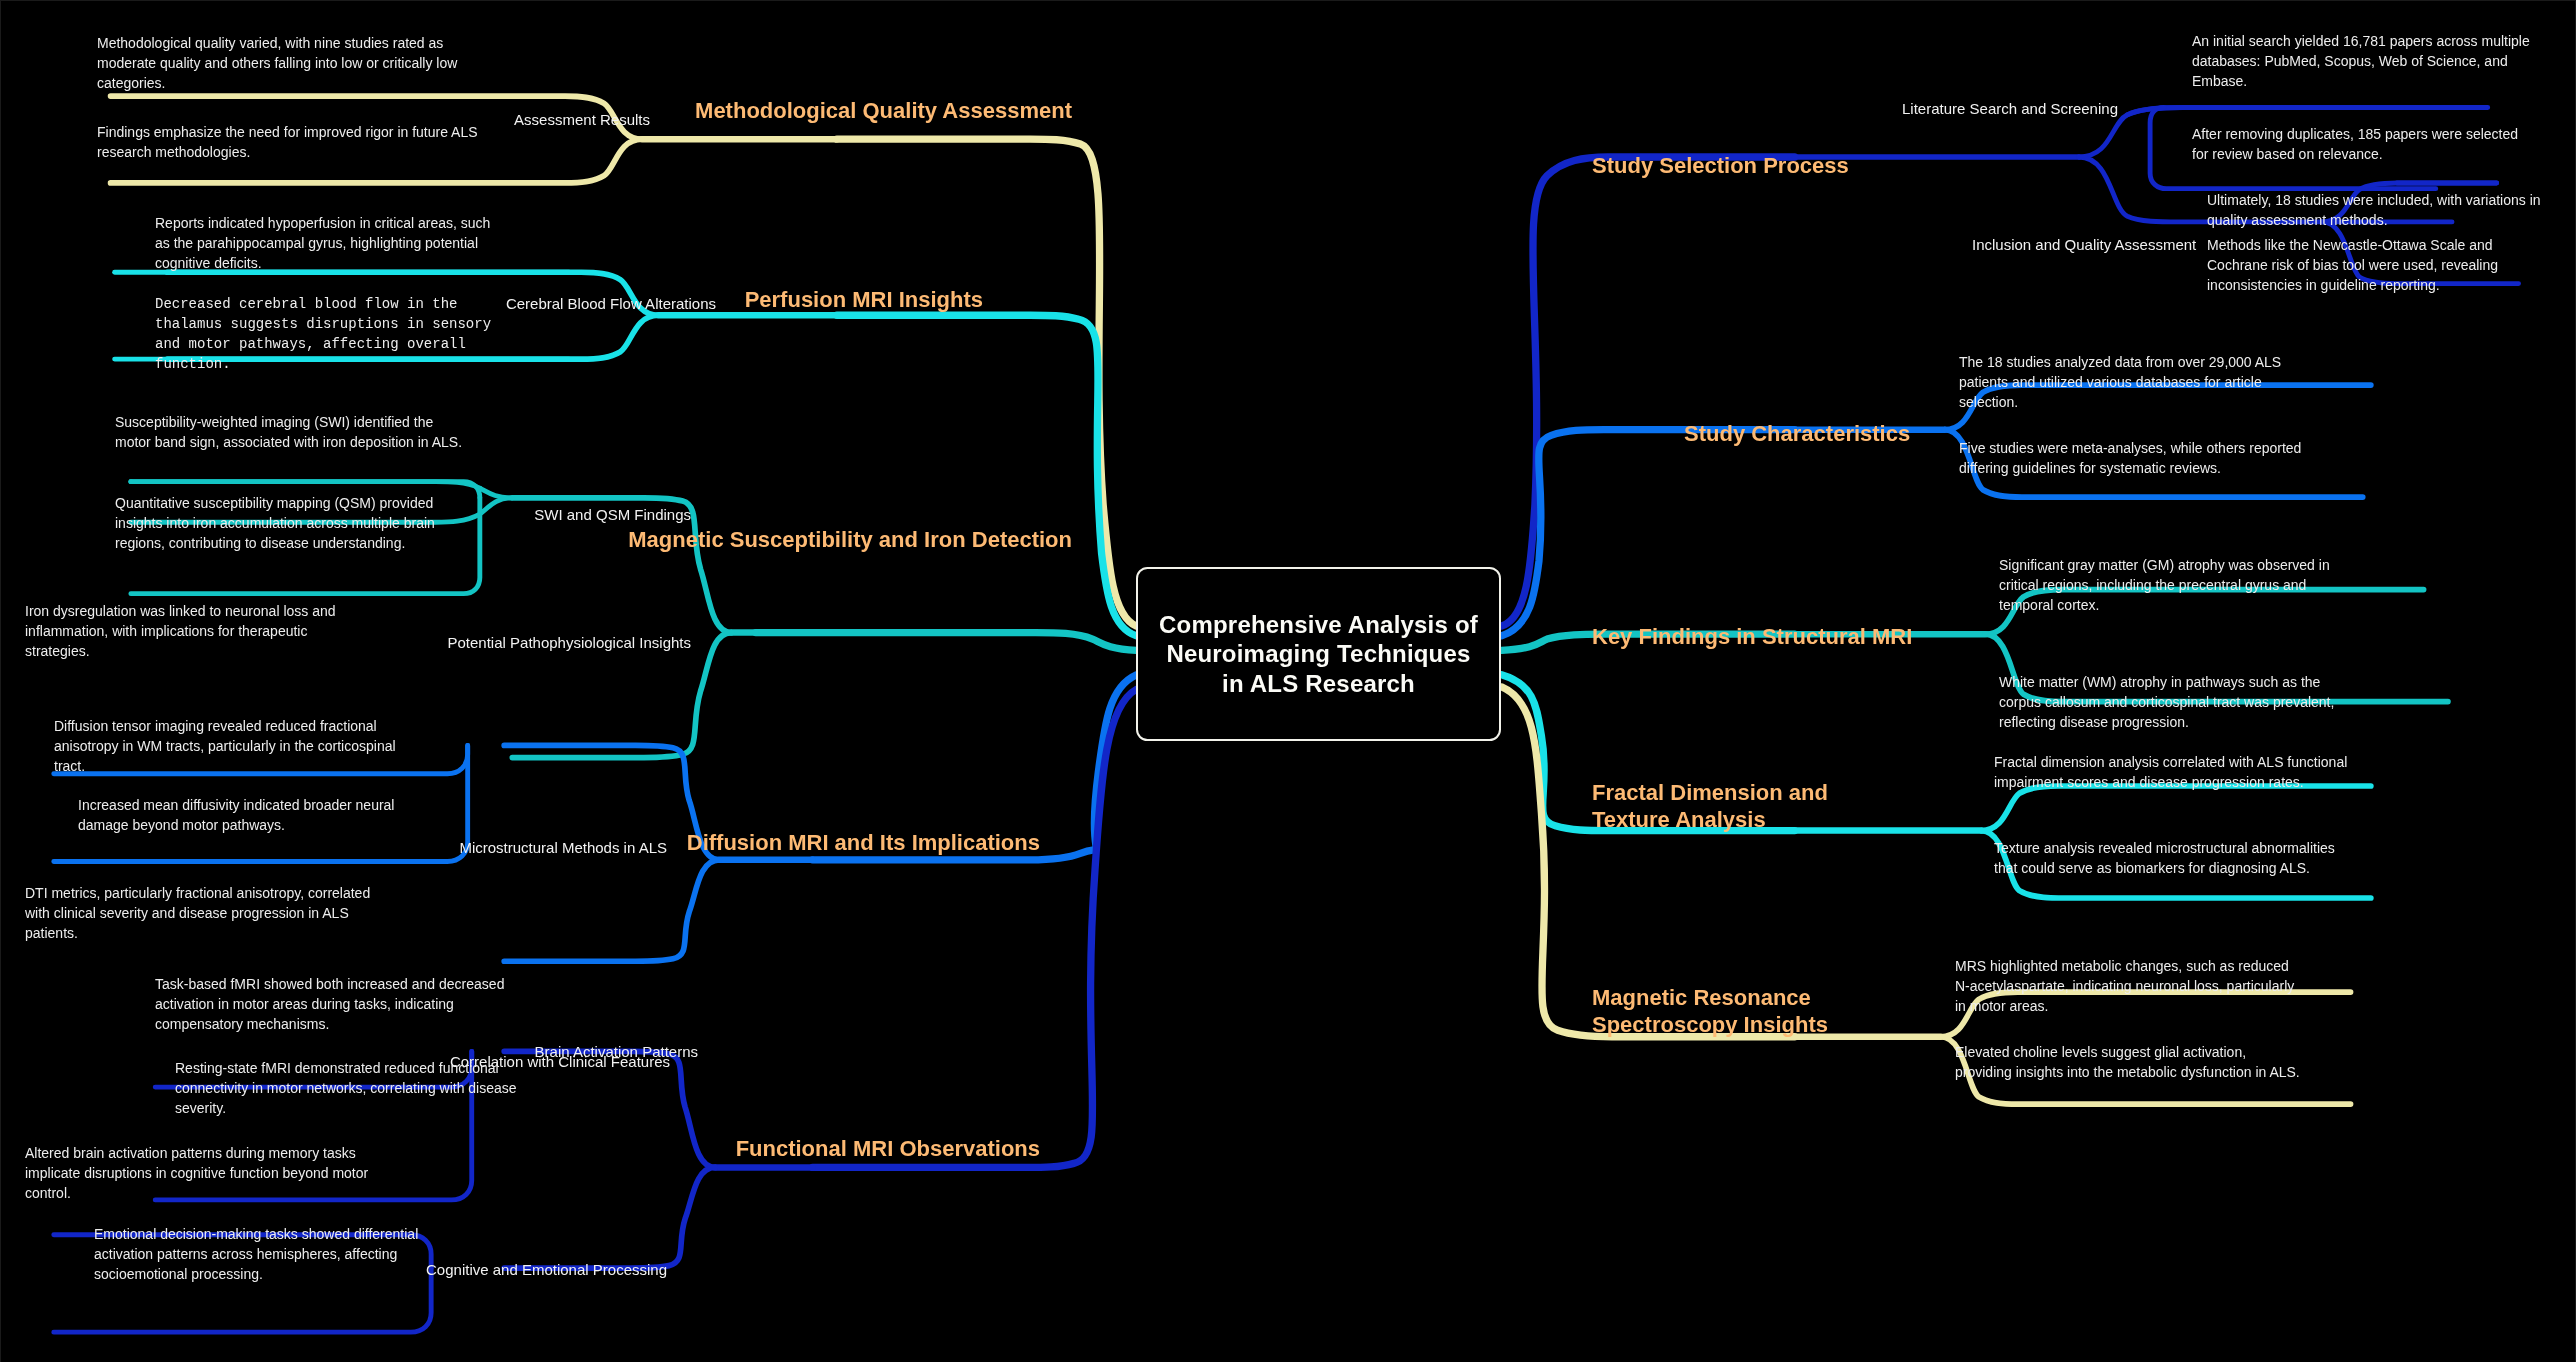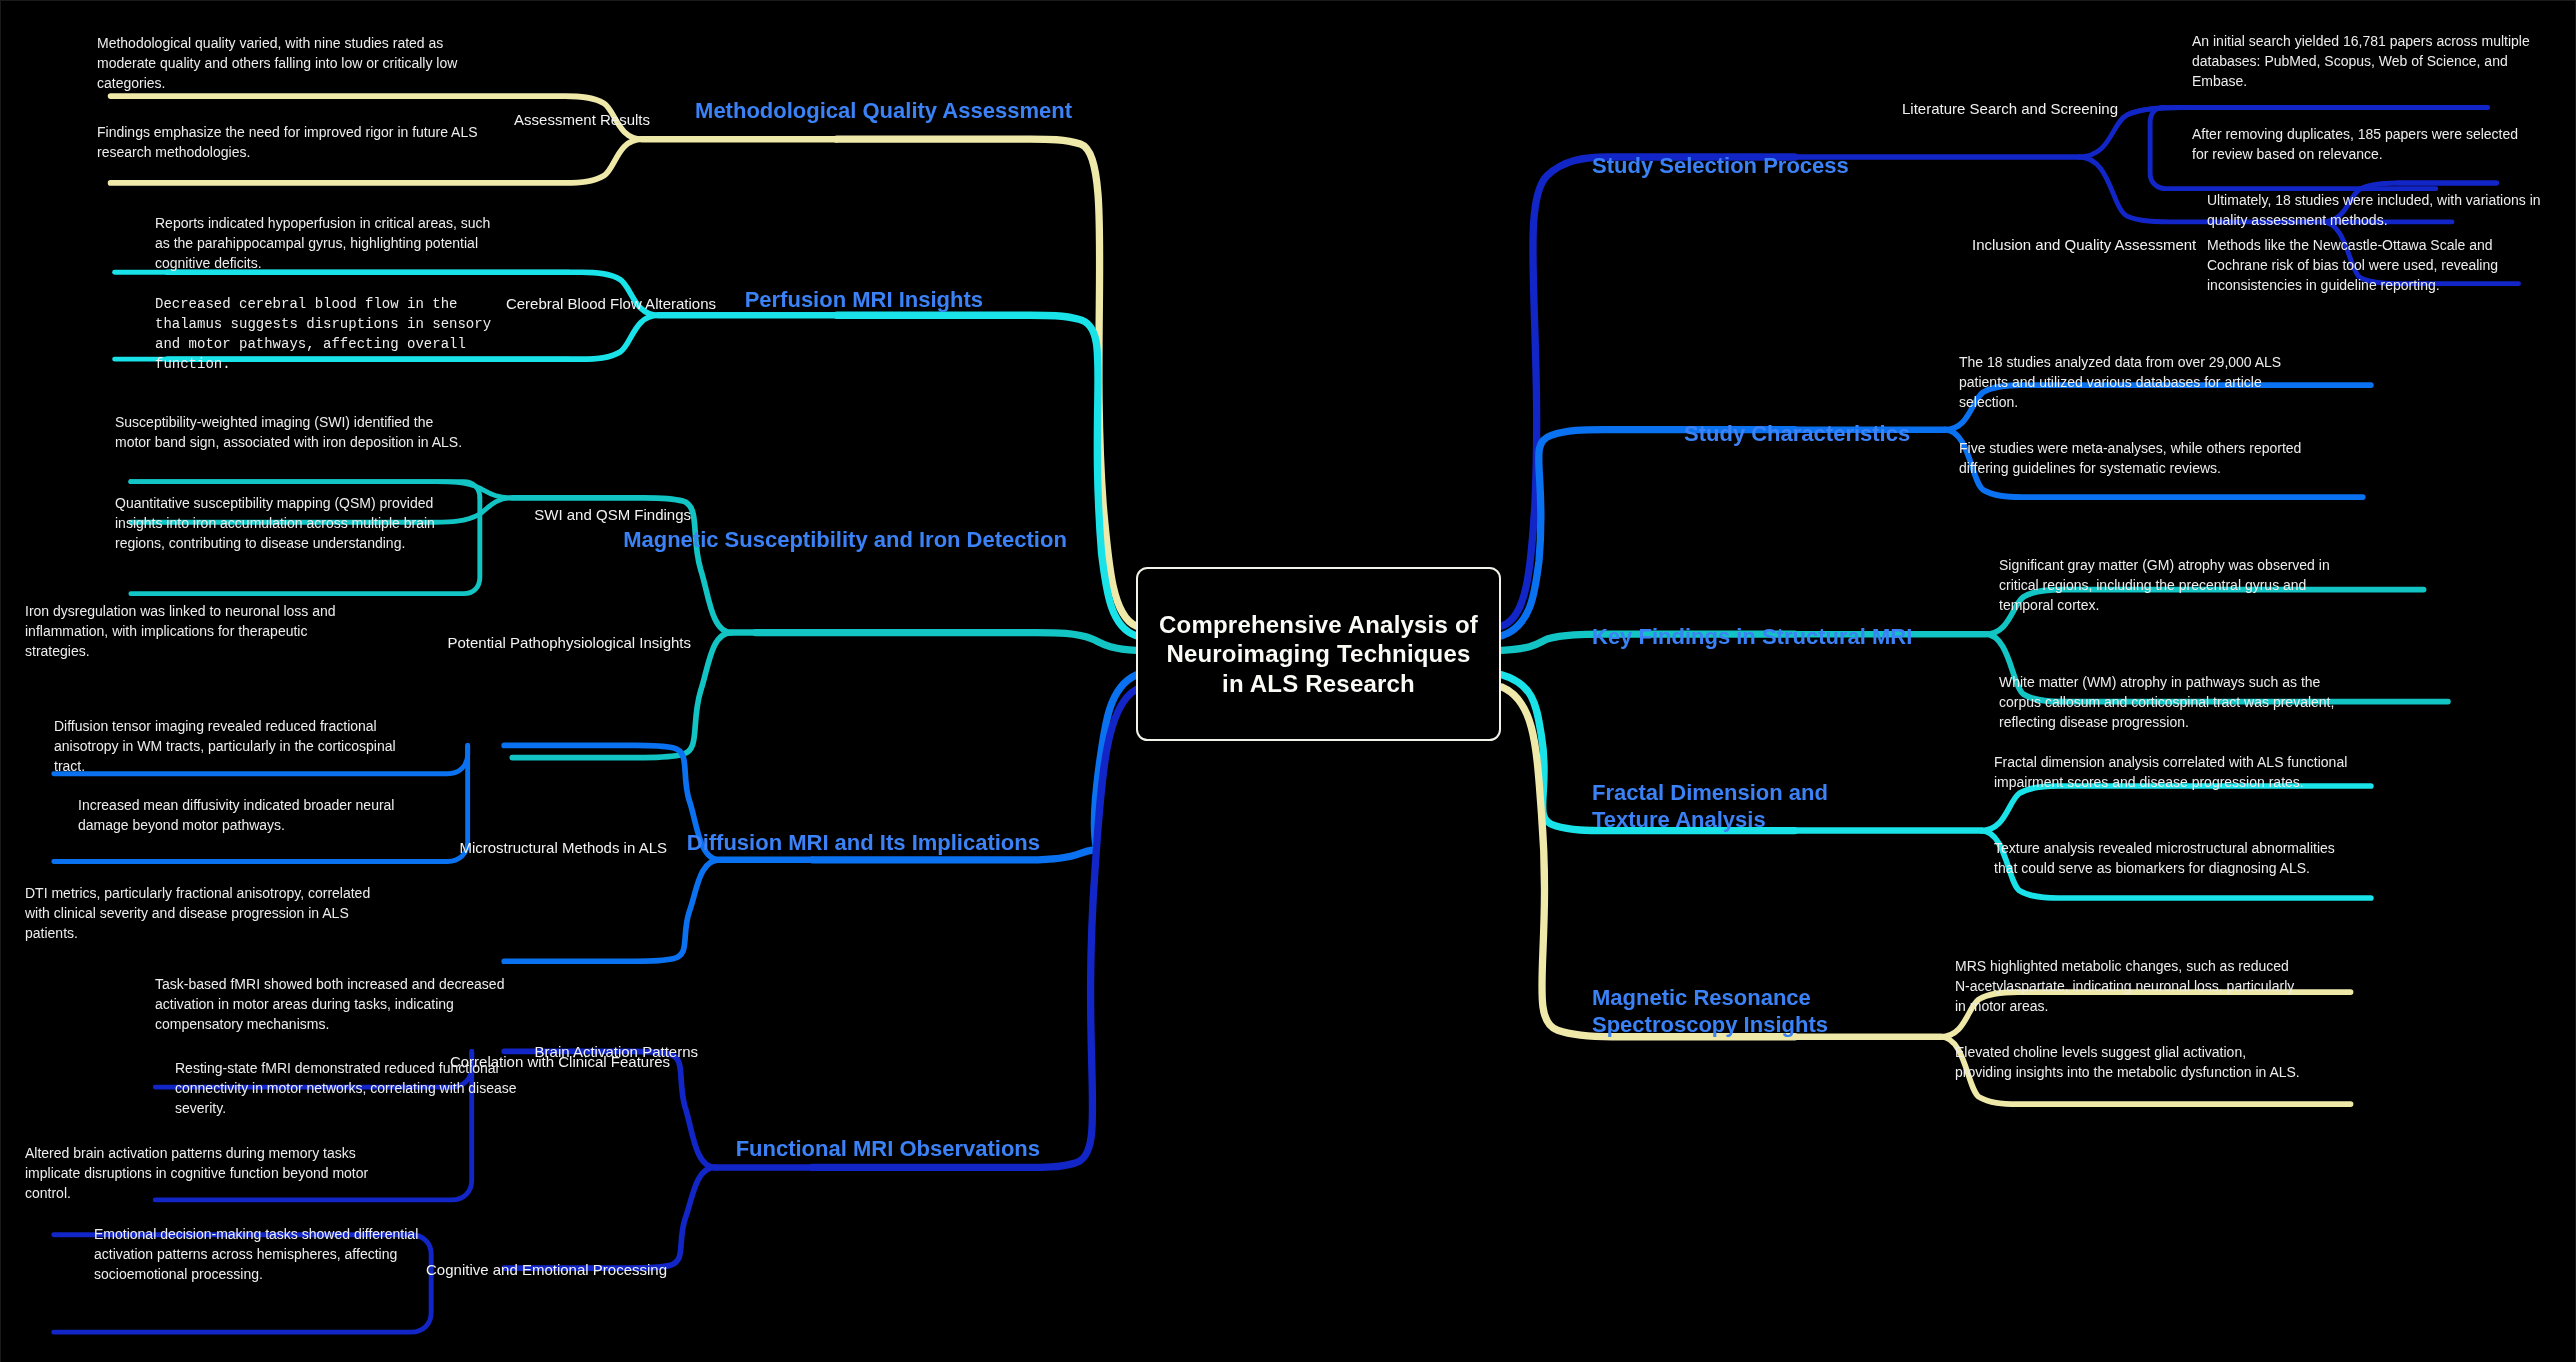--- a/index.html
+++ b/index.html
@@ -43,21 +43,21 @@
     line-height:1.22;
     letter-spacing:0.2px;
     color:#fbfbf6;
   }
 
   
   .l1{
     font-size:22px;
     font-weight:bold;
     line-height:1.22;
-    color:#3b82f6;
+    color:#fdba74;
     white-space:pre-line;
     z-index:5;
   }
   .l1.right{text-align:left;}
   .l1.left{text-align:right;}
 
   
   .l2{
     font-size:15px;
     font-weight:normal;
@@ -243,21 +243,21 @@
   <div class="node leaf left" style="left:96px;top:122px;width:381px;">Findings emphasize the need for improved rigor in future ALS research methodologies.</div>
 
   <div class="node l1 left" style="left:706px;top:286px;width:276px;">Perfusion MRI Insights</div>
 
   <div class="node l2 left" style="left:317px;top:294px;width:398px;">Cerebral Blood Flow Alterations</div>
 
   <div class="node leaf left" style="left:154px;top:213px;width:341px;">Reports indicated hypoperfusion in critical areas, such as the parahippocampal gyrus, highlighting potential cognitive deficits.</div>
 
   <div class="node leaf left" style="left:154px;top:294px;width:341px;font-family:Liberation Mono, monospace;">Decreased cerebral blood flow in the thalamus suggests disruptions in sensory and motor pathways, affecting overall function.</div>
 
-  <div class="node l1 left" style="left:617px;top:526px;width:454px;text-align:center;">Magnetic Susceptibility and Iron Detection</div>
+  <div class="node l1 left" style="left:617px;top:526px;width:454px;">Magnetic Susceptibility and Iron Detection</div>
 
   <div class="node l2 left" style="left:179px;top:505px;width:511px;">SWI and QSM Findings</div>
 
   <div class="node leaf left" style="left:114px;top:412px;width:349px;">Susceptibility-weighted imaging (SWI) identified the motor band sign, associated with iron deposition in ALS.</div>
 
   <div class="node leaf left" style="left:114px;top:493px;width:349px;">Quantitative susceptibility mapping (QSM) provided insights into iron accumulation across multiple brain regions, contributing to disease understanding.</div>
 
   <div class="node l2 left" style="left:154px;top:633px;width:536px;">Potential Pathophysiological Insights</div>
 
   <div class="node leaf left" style="left:24px;top:601px;width:341px;">Iron dysregulation was linked to neuronal loss and inflammation, with implications for therapeutic strategies.</div>

